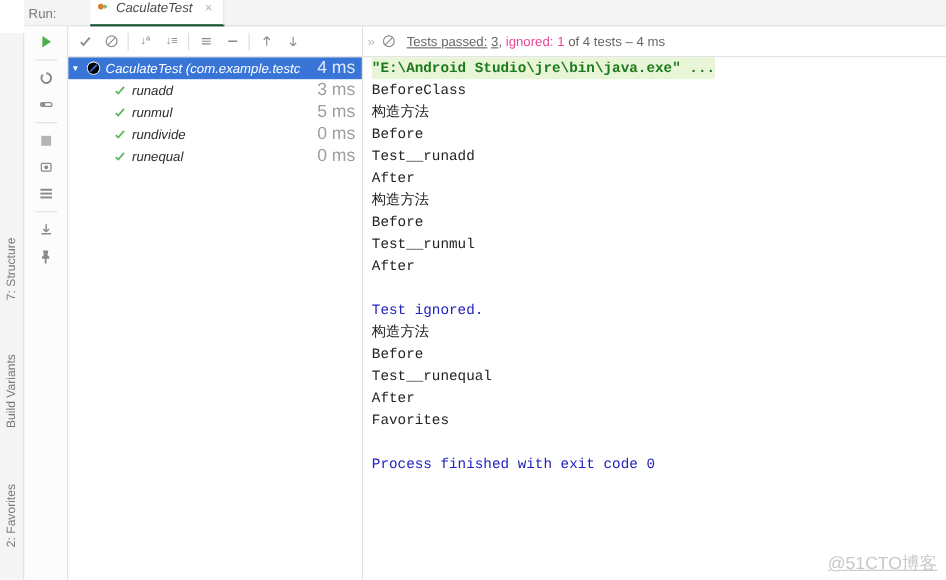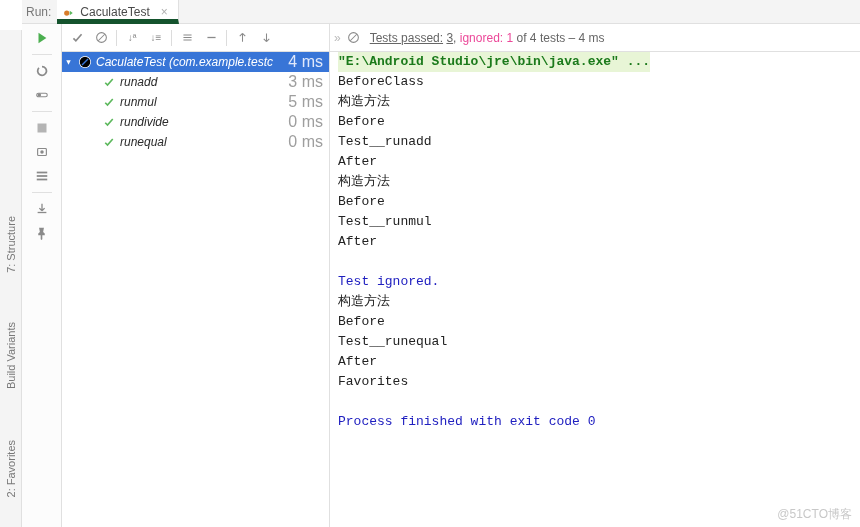--- a/index.html
+++ b/index.html
@@ -1,19 +1,19 @@
 <!DOCTYPE html>
 <html><head>
 <meta charset="utf-8">
 <style>
   * { margin: 0; padding: 0; box-sizing: border-box; }
   body { font-family: "Segoe UI", Arial, sans-serif; font-size: 12px; color: #2b2b2b; background: #fff; width: 860px; height: 527px; overflow: hidden; position: relative; }
-  .top-bar { display: flex; align-items: center; height: 24px; border-bottom: 1px solid #e0e0e0; padding-left: 4px; background: #f4f4f4; }
+  .top-bar { display: flex; align-items: center; height: 24px; border-bottom: 1px solid #e0e0e0; padding-left: 4px; background: #f4f4f4; gap: 25px; }
   .top-bar .lbl { color: #787878; margin-right: 6px; }
-  .tab { display: flex; align-items: flex-end; height: 24px; padding: 0 10px 0 6px; background: #fff; border-right: 1px solid #e0e0e0; border-bottom: 5px solid #14532d; margin-bottom: -1px; gap: 5px; font-size: 12px; color: #4a4a4a; }
+  .tab { display: flex; align-items: flex-start; height: 24px; padding: 0 10px 0 6px; background: #fff; border-right: 1px solid #e0e0e0; border-bottom: 2px solid #14532d; margin-bottom: -1px; gap: 5px; font-size: 12px; color: #4a4a4a; font-style: italic; }
   .tab-ico { width: 12px; height: 12px; flex: none; }
   .main { display: flex; height: 503px; }
   .left-gutter { width: 40px; border-right: 1px solid #e0e0e0; background: #fcfcfc; display: flex; flex-direction: column; align-items: center; padding-top: 4px; gap: 4px; }
   .left-gutter .gicon { width: 20px; height: 20px; display: flex; align-items: center; justify-content: center; color: #8a8a8a; }
   .left-gutter .gicon.run svg { color: #4caf50; }
   .vsep { width: 20px; height: 1px; background: #e0e0e0; margin: 2px 0; }
   .col-tests { width: 268px; display: flex; flex-direction: column; border-right: 1px solid #e0e0e0; }
   .toolbar { height: 28px; display: flex; align-items: center; border-bottom: 1px solid #e0e0e0; padding: 0 4px; gap: 2px; font-size: 12px; color: #666; }
   .tico { width: 22px; height: 22px; display: flex; align-items: center; justify-content: center; color: #8a8a8a; border-radius: 3px; }
   .tsep { width: 1px; height: 16px; background: #dcdcdc; margin: 0 2px; }
@@ -33,21 +33,21 @@
   .node.root .skip svg { color:#3875d7; background:#fff; }
   .indent { width: 36px; }
   .col-console { flex: 1; display: flex; flex-direction: column; }
   .console { flex: 1; font-family: Consolas, "Courier New", monospace; font-size: 13px; line-height: 20px; padding: 0 8px; white-space: pre; color: #222; overflow: hidden; }
   .console .hl { background: #e8f5d6; display:inline-block; }
   .console .hl .str { color: #1b7a1b; font-weight: bold; }
   .console .blue { color: #2020c0; }
   .side-tabs-left { position: absolute; left: 0; top: 30px; width: 22px; height: 497px; background: #f4f4f4; border-right: 1px solid #e0e0e0; display:flex; flex-direction:column; justify-content:flex-end; align-items:center; gap:30px; padding-bottom:20px; }
   .side-tabs-left .vtab { writing-mode: vertical-rl; transform: rotate(180deg); font-size: 11px; color:#787878; cursor:default; padding:10px 2px; display:flex; align-items:center; gap:4px; }
   .main-wrapper { margin-left: 22px; }
-  .watermark { position:absolute; right:8px; bottom:4px; color:#c8c8c8; font-size:12px; pointer-events:none; }
+  .watermark { position:absolute; right:8px; bottom:4px; color:#c8c8c8; font-size:16px; pointer-events:none;text-decoration:underline; }
 </style>
 </head>
 <body>
 
 <div class="top-bar main-wrapper">
   <span class="lbl">Run:</span>
   <div class="tab">
     <svg class="tab-ico" viewBox="0 0 16 16">
         <circle cx="5" cy="8" r="3.5" fill="#d97c2b"></circle>
         <path d="M9 5 l4 3 l-4 3 Z" fill="#5cb85c"></path>

